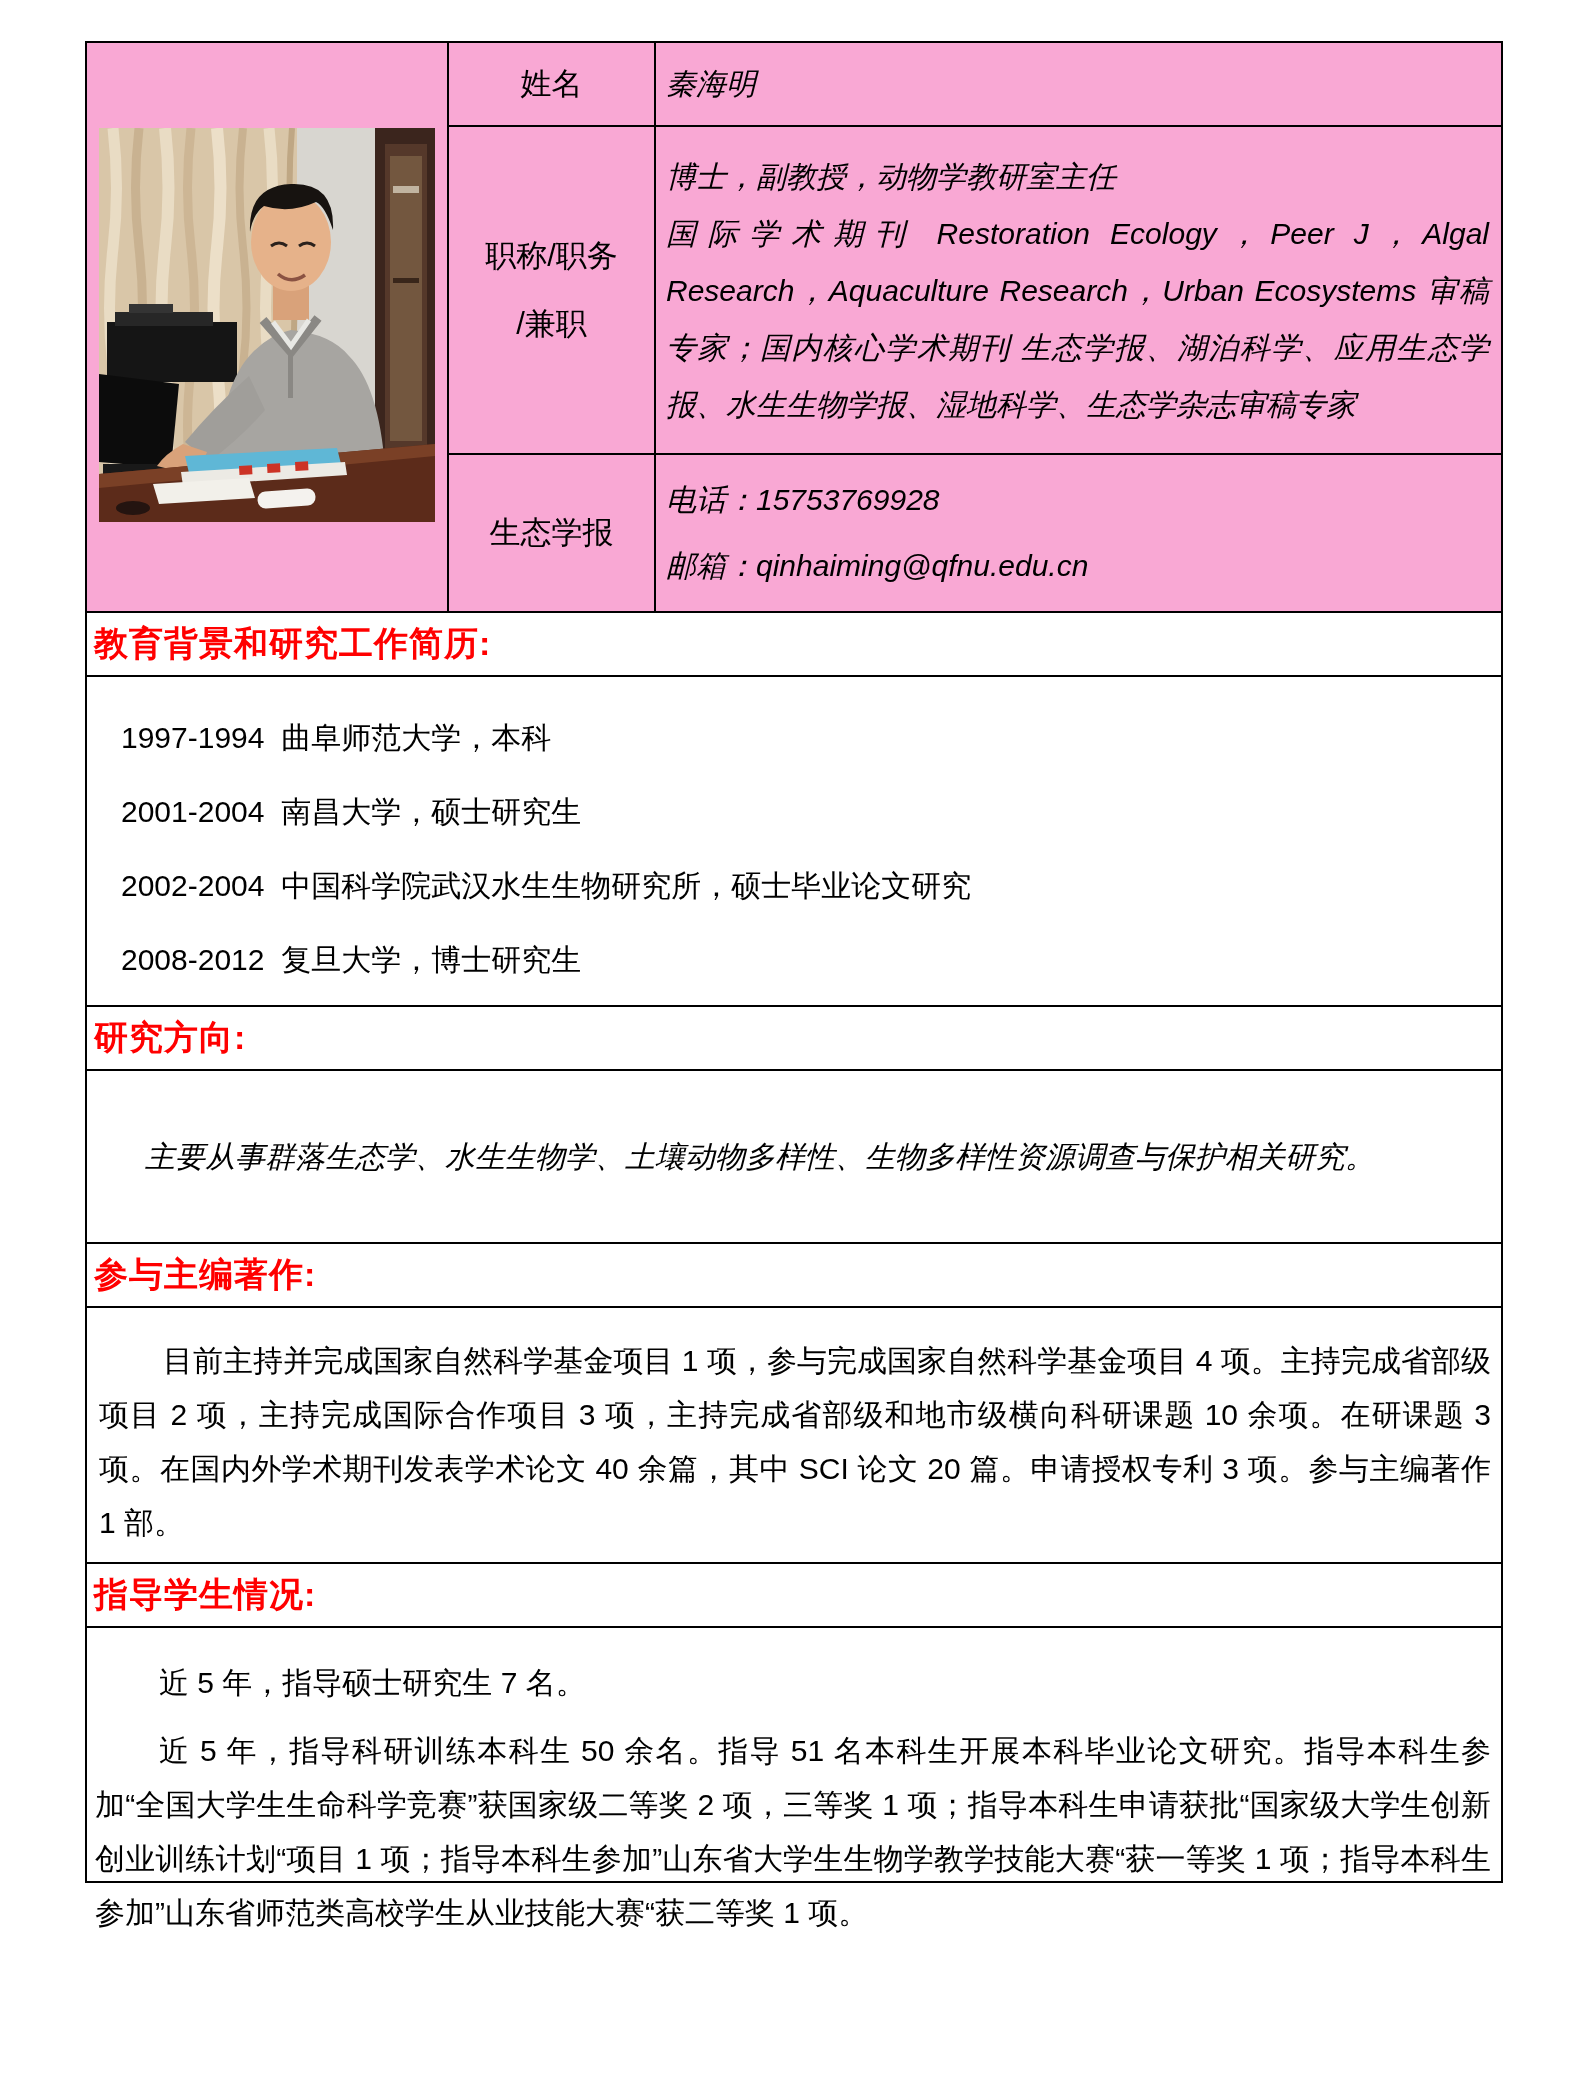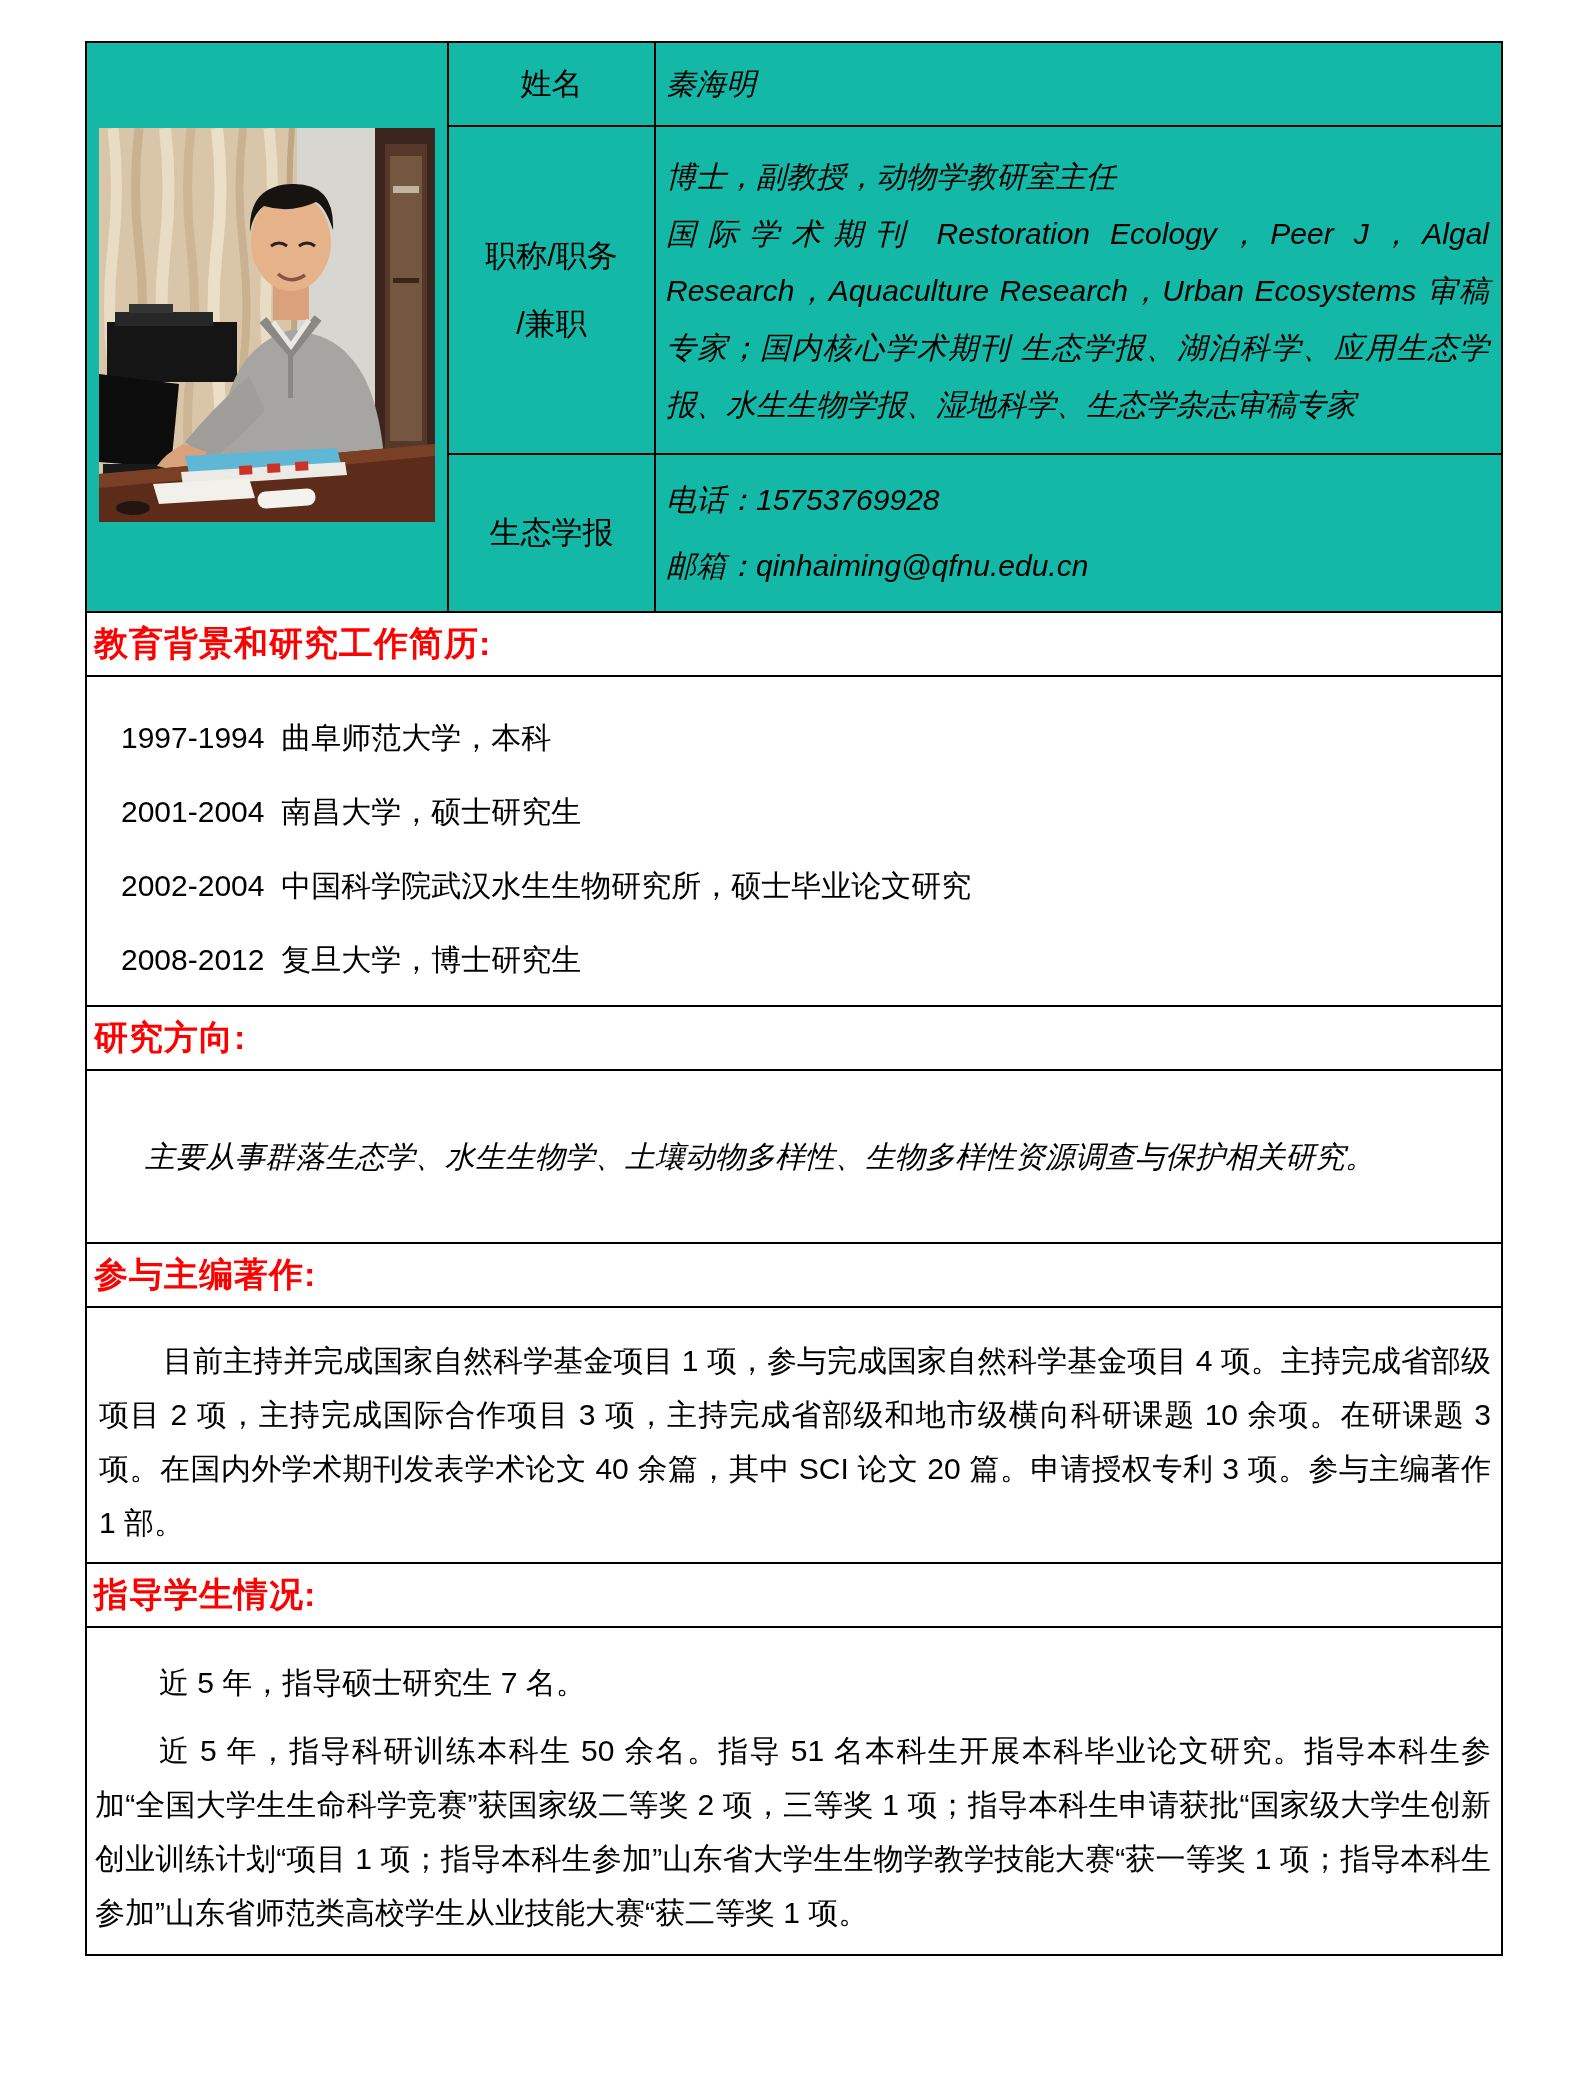--- a/index.html
+++ b/index.html
@@ -11,21 +11,21 @@
   .doc{position:absolute;left:85px;top:41px;width:1418px;}
   *{box-sizing:border-box;}
 
   
   .info-table{
     display:grid;
     grid-template-columns:360px 205px 1fr;
     grid-template-rows:82px 326px 156px;
     gap:2px;background:#000;border:2px solid #000;
   }
-  .cell{background:#14b8a6;overflow:hidden;}
+  .cell{background:#f9a8d4;overflow:hidden;}
   .photo-cell{grid-row:1/4;display:flex;justify-content:center;align-items:flex-start;padding-top:85px;}
   .label-cell{display:flex;align-items:center;justify-content:center;text-align:center;font-size:31px;line-height:68px;white-space:pre-line;}
   .value-cell{font-size:30px;padding:0 12px 0 10px;display:flex;flex-direction:column;justify-content:center;font-style:italic;}
   .value-cell p{margin:0;}
   .name-value p{line-height:40px;}
   .title-value p{line-height:57px;text-align:justify;}
   .contact-value p{line-height:66px;}
 
   
   .sec-header{
@@ -37,21 +37,21 @@
 
   .edu-body{height:332px;padding:24px 10px 0 34px;}
   .edu-body .edu-item{line-height:74px;white-space:pre-wrap;}
 
   .dir-body{height:175px;display:flex;align-items:center;padding:0 12px 0 8px;}
   .dir-body p{margin:0;text-indent:50px;line-height:54px;font-style:italic;}
 
   .ach-body{height:258px;padding:26px 10px 0 12px;}
   .ach-body p{margin:0;text-indent:64px;line-height:54px;text-align:justify;}
 
-  .stu-body{height:330px;padding:28px 10px 0 8px;}
+  .stu-body{height:257px;padding:28px 10px 0 8px;}
   .stu-body p{margin:0;text-indent:64px;line-height:54px;text-align:justify;}
   .stu-body p + p{margin-top:14px;}
 </style>
 </head>
 <body>
 
 <div class="doc">
 
   <div class="info-table">
 

